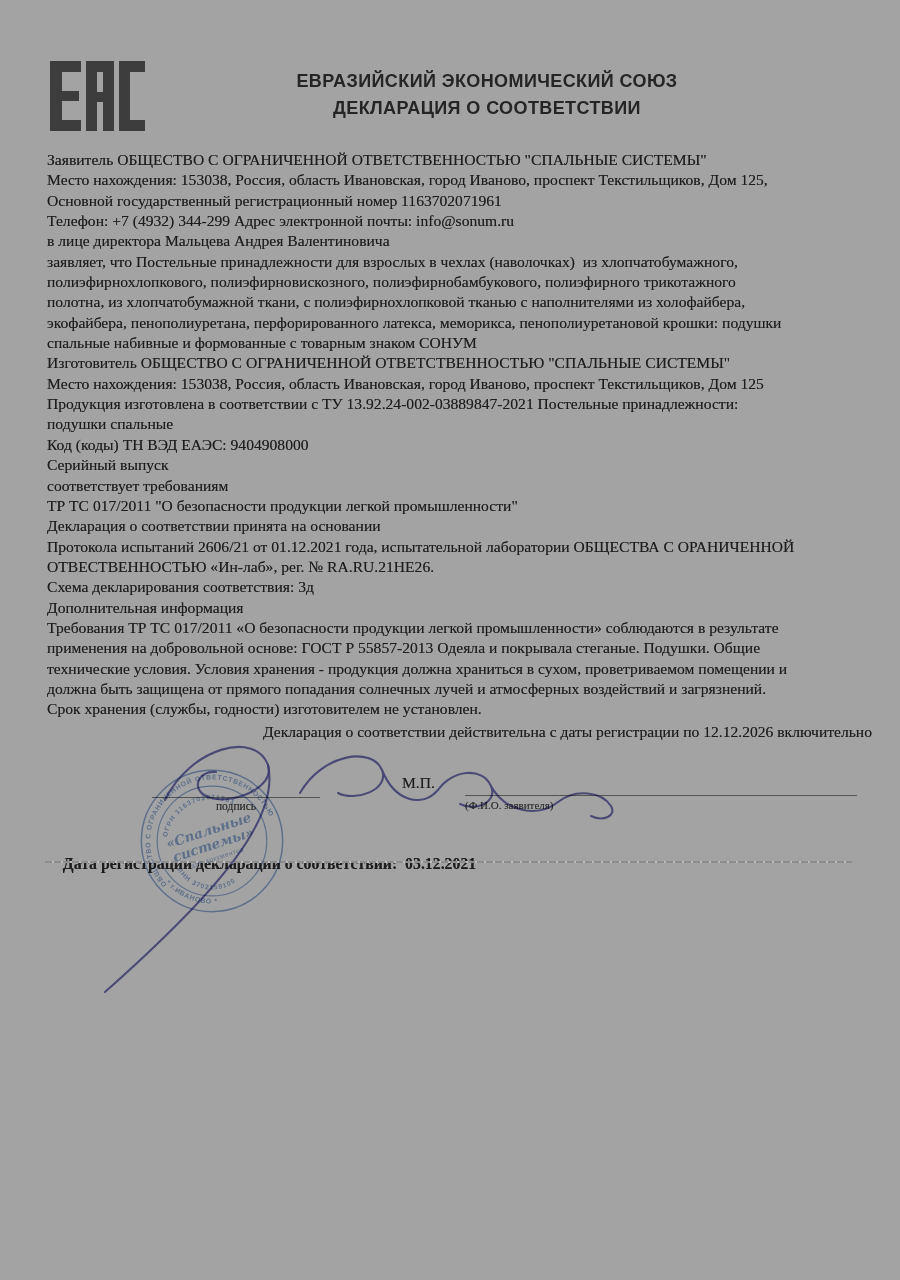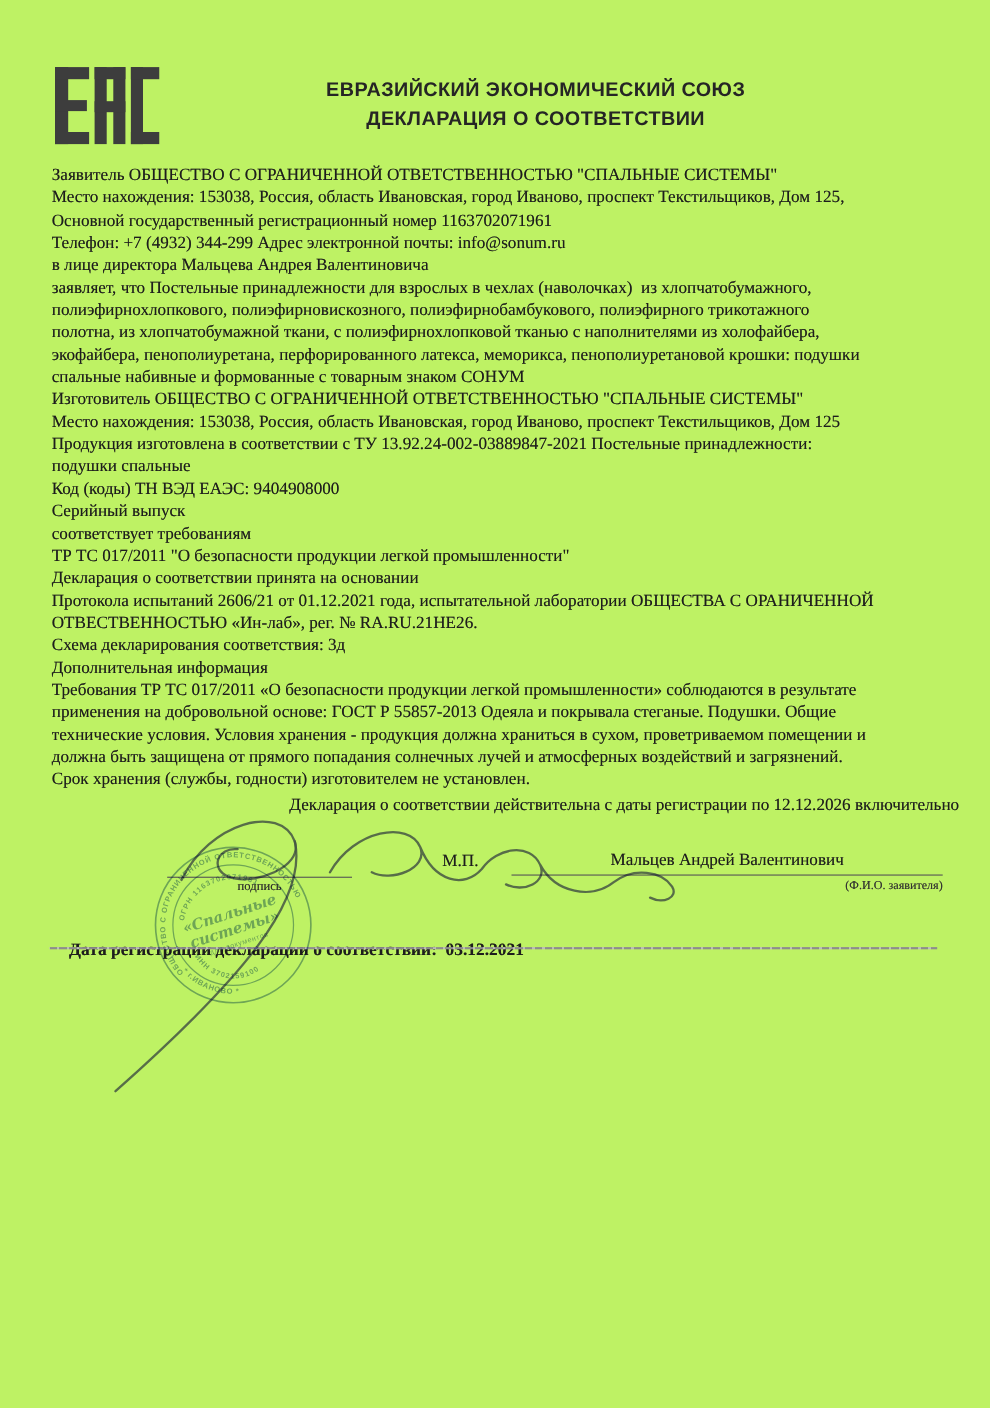--- a/index.html
+++ b/index.html
@@ -1,18 +1,18 @@
 <!DOCTYPE html>
 <html style="--stamp-color: #7b9cd0; --ink-color: #5c5bab;"><head>
 <meta charset="utf-8">
 <style>
   html,body{margin:0;padding:0;background:#e8e8e8;}
   .page{
     position:relative;width:900px;height:1280px;margin:0 auto;
-    background:#bef264;overflow:hidden;
+    background:#a3a3a3;overflow:hidden;
     font-family:"Liberation Serif", serif;color:#1d1d1d;
   }
   
   .eac-logo{position:absolute;left:50px;top:60px;width:95px;height:72px;}
   .eac-logo svg{width:100%;height:100%;}
   
   .doc-title{
     position:absolute;top:68px;left:487px;transform:translateX(-50%);
     text-align:center;font-family:"Liberation Sans", sans-serif;
     font-weight:bold;font-size:18px;line-height:27px;color:#252525;
@@ -26,21 +26,21 @@
   }
   .bline{min-height:20.35px;}
   .bline .b{font-weight:normal;}
   .bline.gap{margin-top:2px;text-align:right;}
   .b{font-weight:bold;}
   
   .abs{position:absolute;text-shadow:0 0 .4px rgba(20,20,20,.5);}
   .mp{left:402px;top:774px;font-size:15.6px;text-align:right;}
   .sig-name{left:465px;top:773px;width:392px;text-align:center;font-size:15.6px;}
   .name-rule{position:absolute;left:465px;top:795px;width:392px;border-top:1.4px solid #555;}
-  .fio-cap{left:465px;top:799px;width:392px;text-align:right;font-size:11px;color:#333;}
+  .fio-cap{left:465px;top:799px;width:392px;text-align:left;font-size:11px;color:#333;}
   .sign-rule{position:absolute;left:152px;top:797px;width:168px;border-top:1.4px solid #555;}
   .sign-cap{left:152px;top:800px;width:168px;text-align:center;font-size:11.5px;color:#2e2e2e;}
   .regline{left:47px;top:812px;font-weight:bold;font-size:15.8px;white-space:pre;}
   .regline2{top:837px;}
   .bottom-rule{
     position:absolute;left:45px;top:861px;width:807px;height:2px;
     background:repeating-linear-gradient(90deg,#8d8d8d 0 7px,#bdbdbd 7px 9px);
   }
   
   .stamp{
@@ -118,21 +118,20 @@
     </svg>
   </div>
 
   <svg class="signature-svg" viewBox="0 0 660 290" xmlns="http://www.w3.org/2000/svg">
     <path d="M115,80 C140,28 205,10 218,45 C226,68 180,86 158,77 C140,70 148,50 166,52"></path>
     <path d="M218,45 C230,98 170,170 55,272"></path>
     <path d="M250,73 C272,34 322,26 332,50 C340,70 305,82 288,73 M332,50 C345,82 372,88 388,70 C402,50 432,46 441,66 C448,82 426,92 410,84 M441,66 C455,92 488,98 508,82 C526,68 552,72 561,86 C567,96 553,102 541,96"></path>
   </svg>
 
   <div class="abs mp">М.П.</div>
-  <div class="abs sig-name">Мальцев Андрей Валентинович</div>
   <div class="name-rule"></div>
   <div class="abs fio-cap">(Ф.И.О. заявителя)</div>
   <div class="sign-rule"></div>
   <div class="abs sign-cap">подпись</div>
 
   <div class="abs regline regline2">
     <span>Дата регистрации декларации о соответствии:  </span><span>03.12.2021</span>
   </div>
 
   <div class="bottom-rule"></div>

